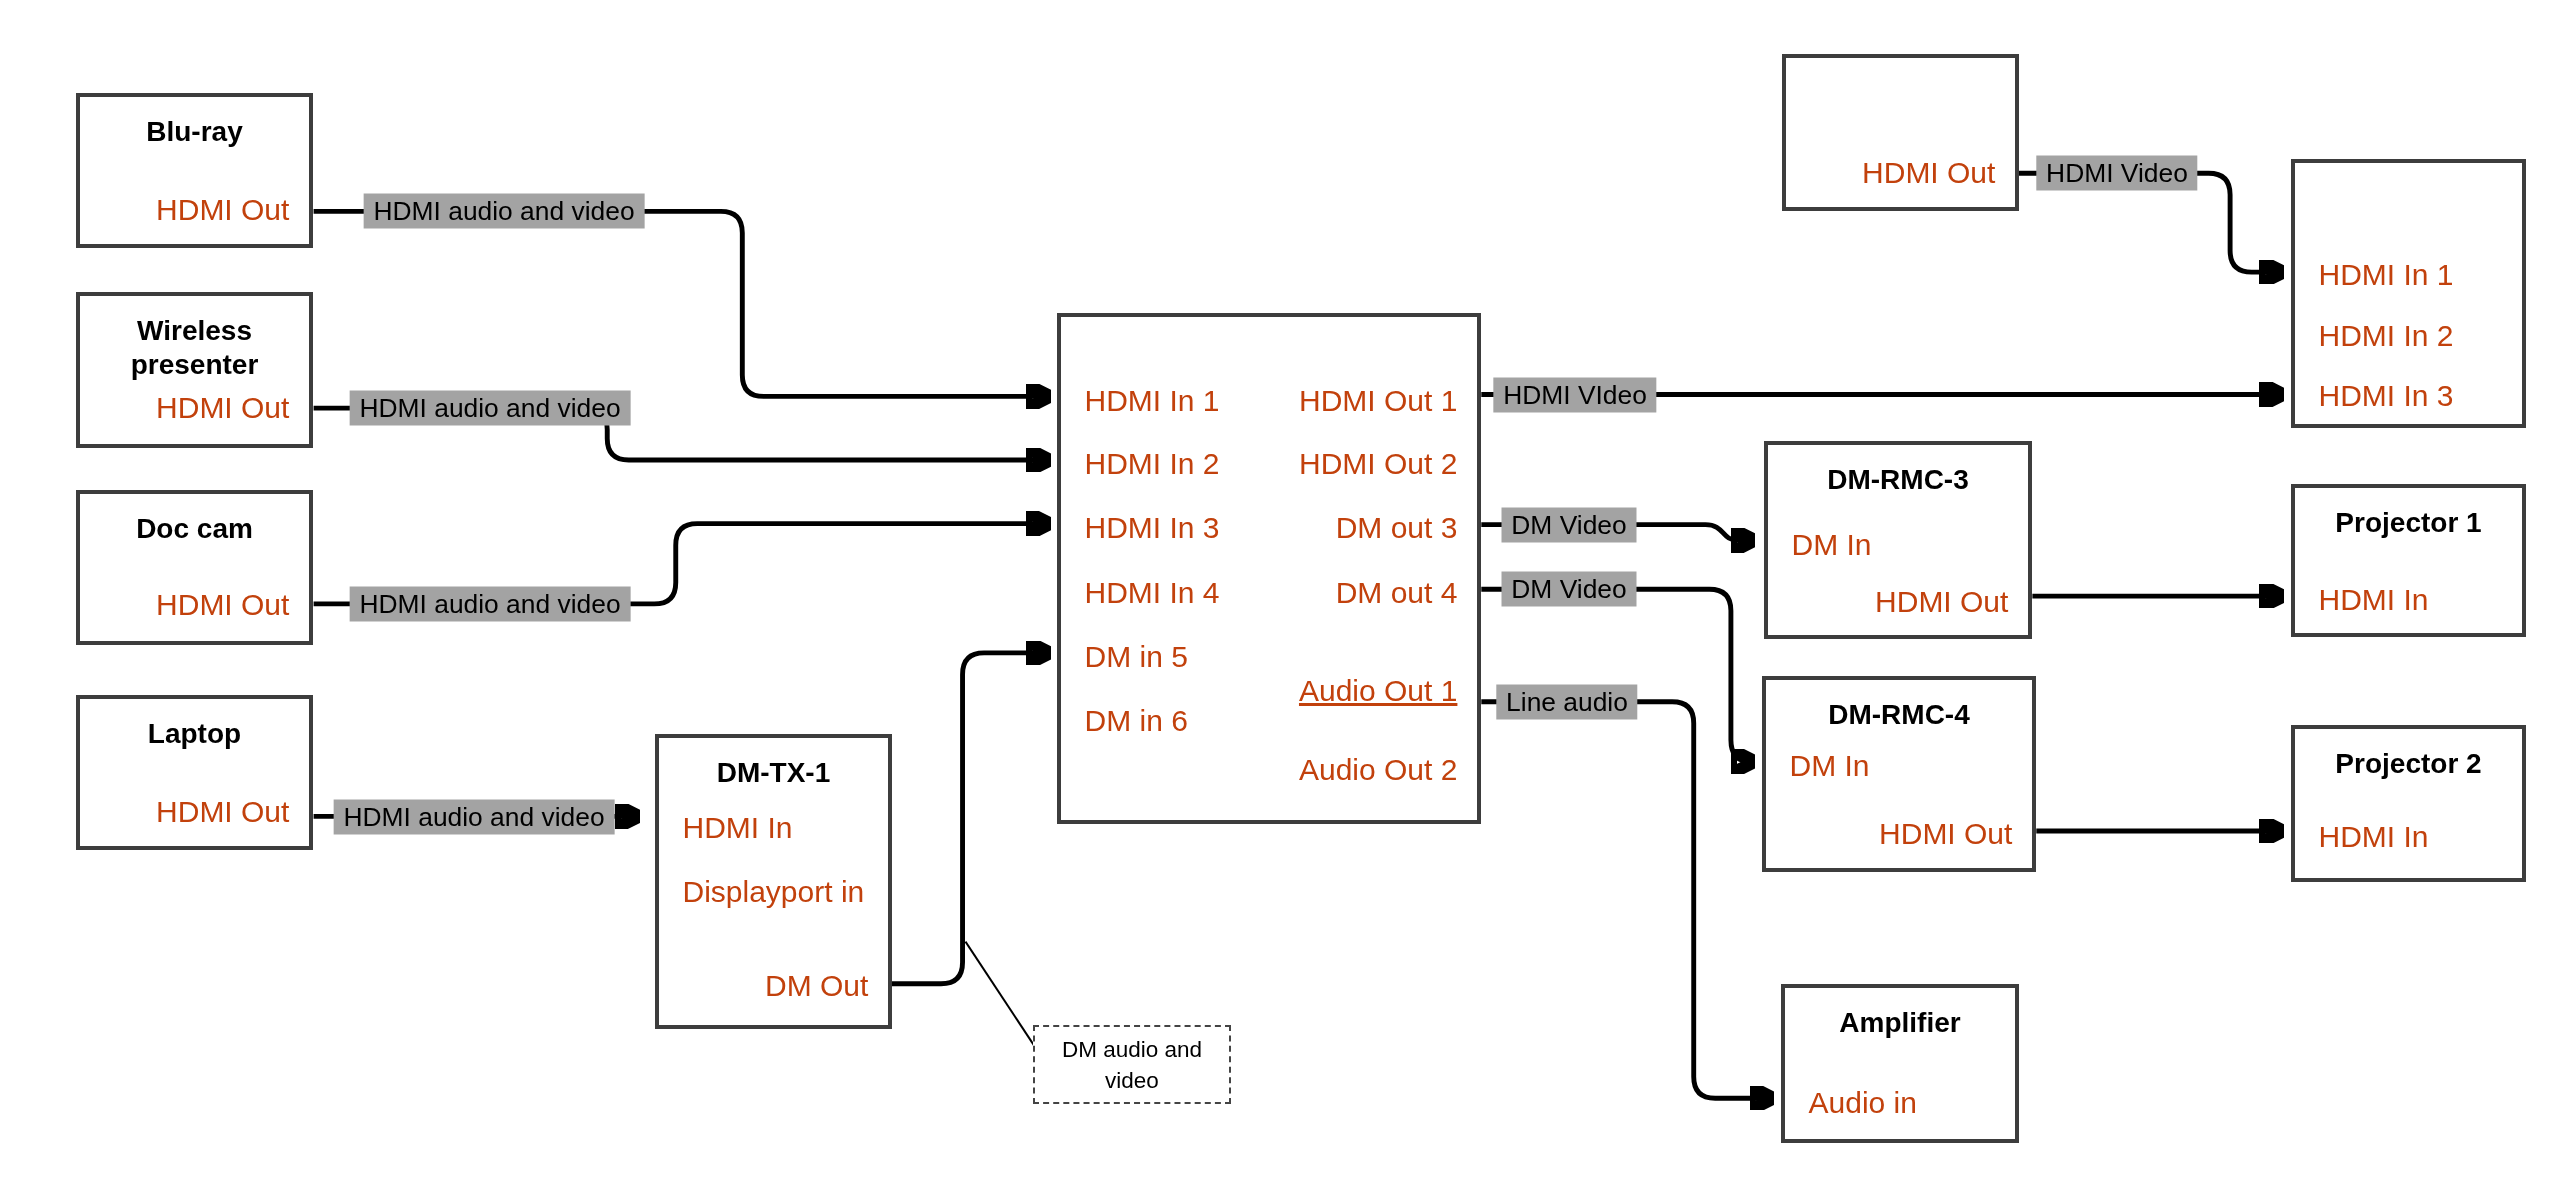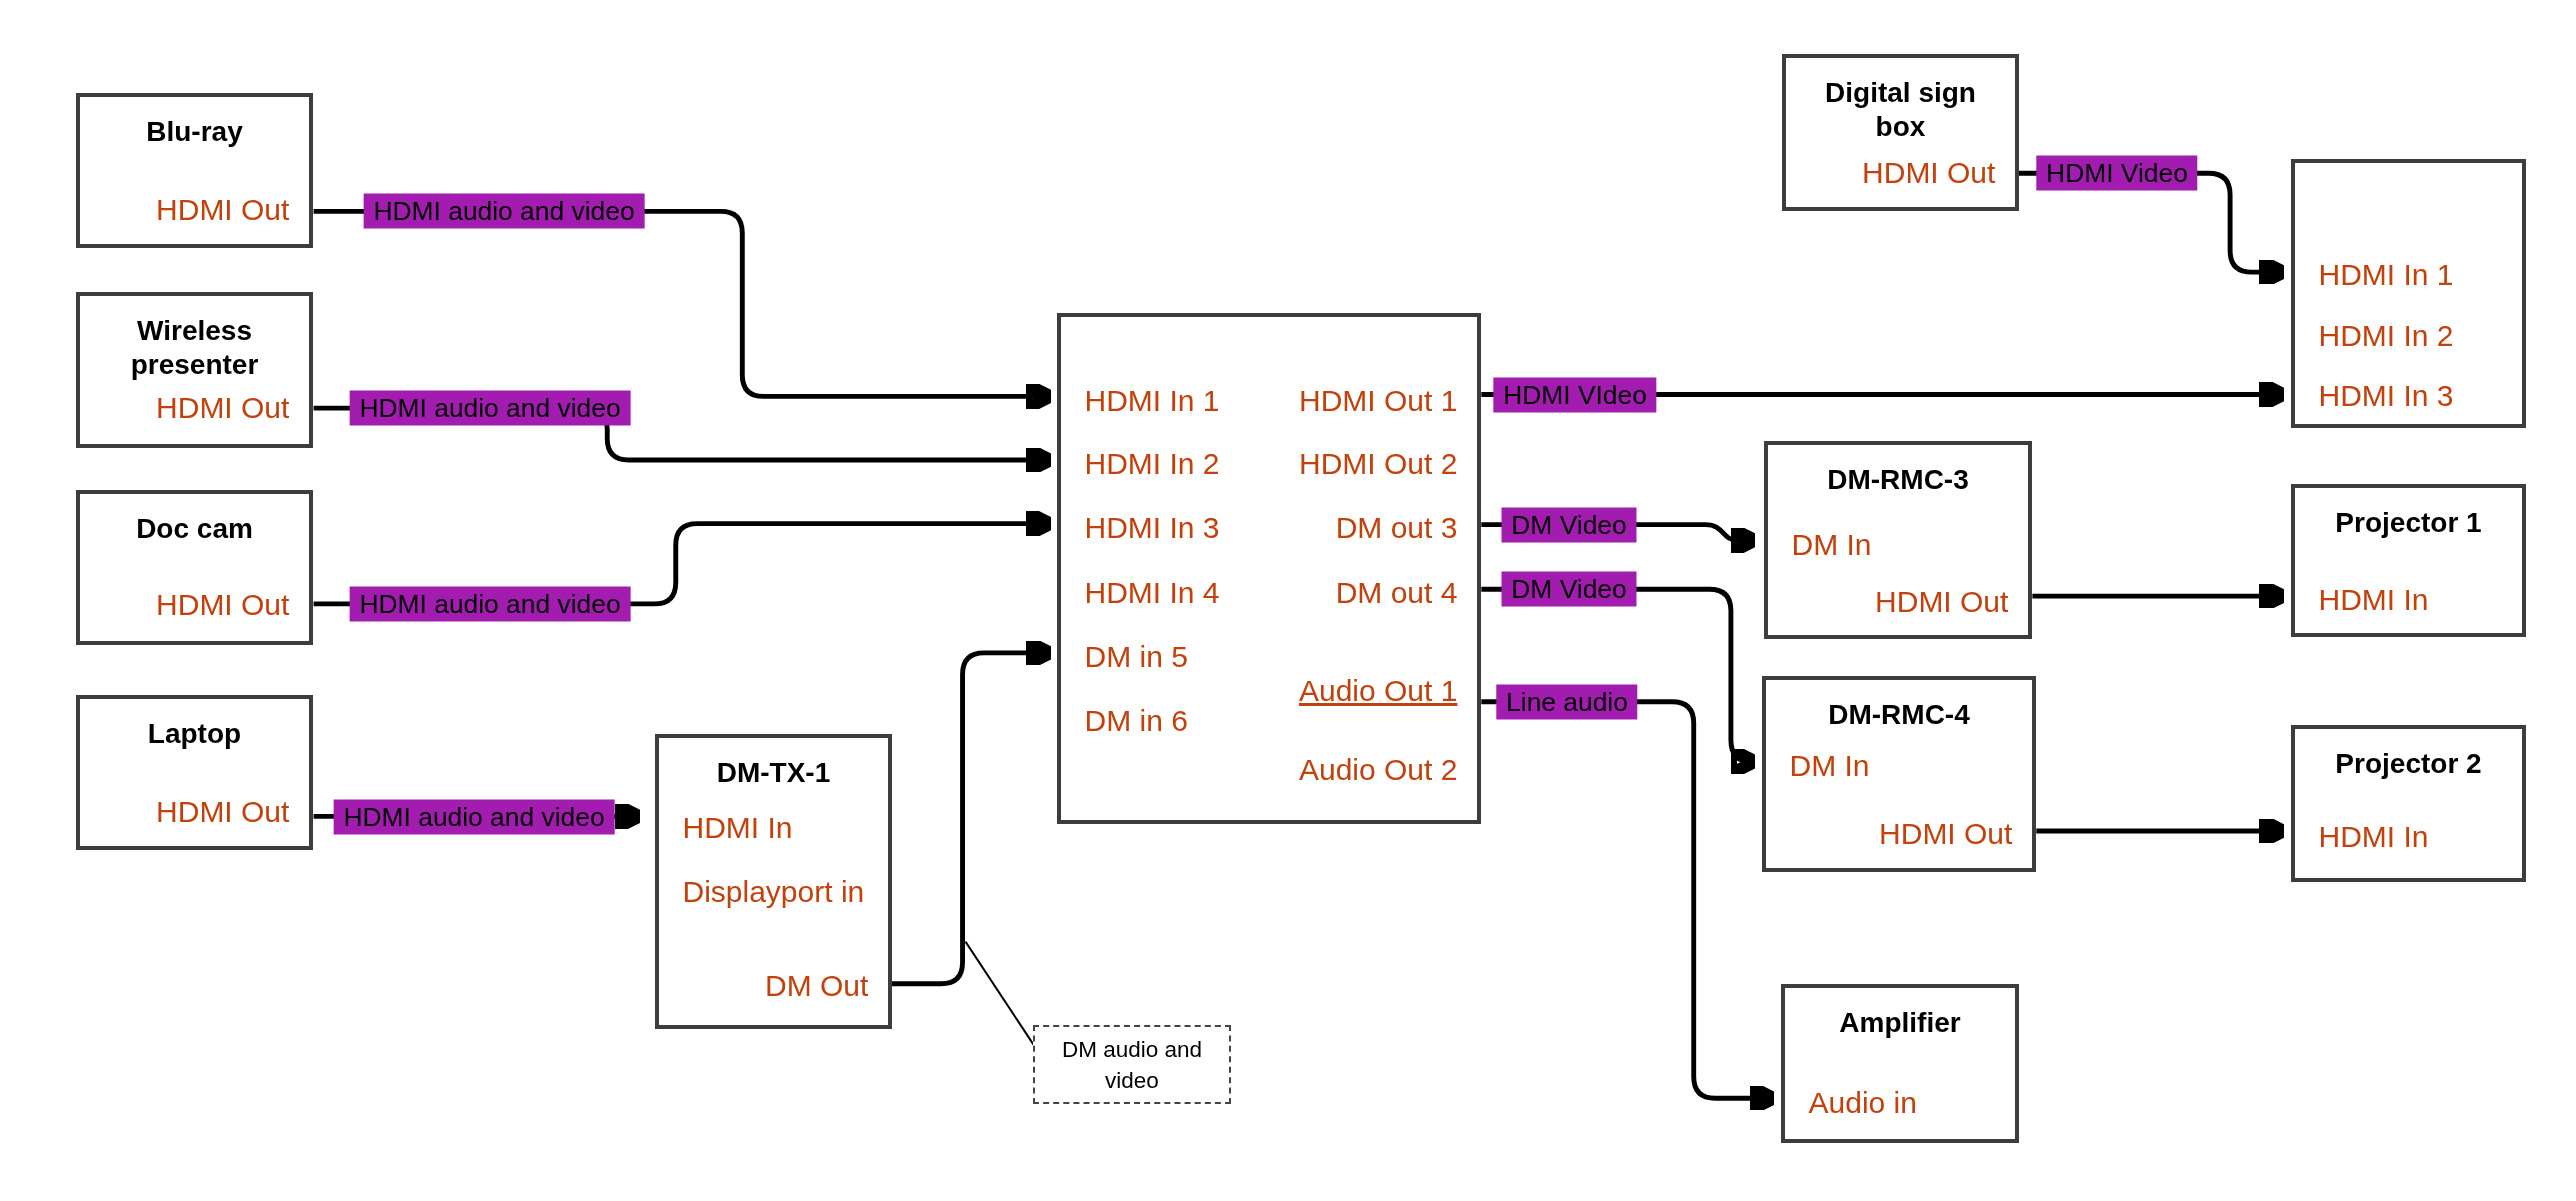--- a/index.html
+++ b/index.html
@@ -7,21 +7,21 @@
           font-family:"Liberation Sans",sans-serif;overflow:hidden;}
   svg.wires{position:absolute;left:0;top:0;width:2576px;height:1201px;}
   svg.wires path{fill:none;stroke:#000000;stroke-width:5;}
   svg.wires path.thin{stroke-width:2;}
   .node{position:absolute;border:4.9px solid #3d3d3d;background:#ffffff;box-sizing:border-box;}
   .node .title{position:absolute;top:17.6px;left:0;right:0;text-align:center;
                font-weight:bold;font-size:28px;line-height:34px;color:#000;}
   .port{position:absolute;font-size:30px;line-height:27.4px;color:#c2410c;white-space:nowrap;}
   .port.pl{left:23.5px;text-align:left;}
   .port.pr{right:19.6px;text-align:right;}
-  .edge-label{position:absolute;transform:translate(-50%,-50%);background:#a21caf;
+  .edge-label{position:absolute;transform:translate(-50%,-50%);background:#a3a3a3;
               padding:2px 9.8px;font-size:26.4px;color:#000;white-space:nowrap;}
   .note{position:absolute;left:1033px;top:1025px;width:198px;height:79px;
         border:2px dashed #444444;background:#ffffff;box-sizing:border-box;
         text-align:center;font-size:22.5px;line-height:31px;color:#000;padding-top:6.9px;}
 </style>
 </head>
 <body>
 
 <div class="canvas">
 
@@ -85,24 +85,20 @@
     <div class="port pl" style="top:390px;">DM in 6</div>
     <div class="port pr" style="top:70px;">HDMI Out 1</div>
     <div class="port pr" style="top:133px;">HDMI Out 2</div>
     <div class="port pr" style="top:197px;">DM out 3</div>
     <div class="port pr" style="top:262px;">DM out 4</div>
     <div class="port pr" style="top:360px;text-decoration:underline;">Audio Out 1</div>
     <div class="port pr" style="top:439px;">Audio Out 2</div>
   </div>
 
   <div class="node" style="left:1782px;top:54px;width:237px;height:157px;">
-    <div class="title">
-      <div>Digital sign</div>
-      <div>box</div>
-    </div>
     <div class="port pr" style="top:101px;">HDMI Out</div>
   </div>
 
   <div class="node" style="left:2291px;top:159px;width:235px;height:269px;">
     <div class="port pl" style="top:98px;">HDMI In 1</div>
     <div class="port pl" style="top:159px;">HDMI In 2</div>
     <div class="port pl" style="top:219px;">HDMI In 3</div>
   </div>
 
   <div class="node" style="left:1764px;top:441px;width:268px;height:198px;">

